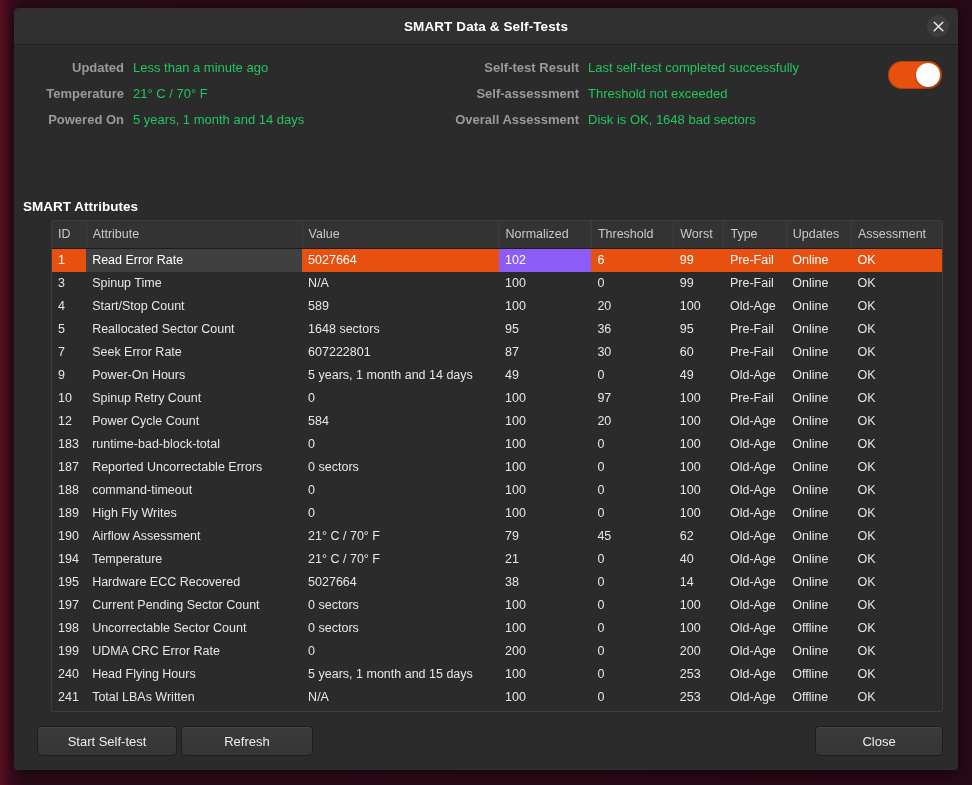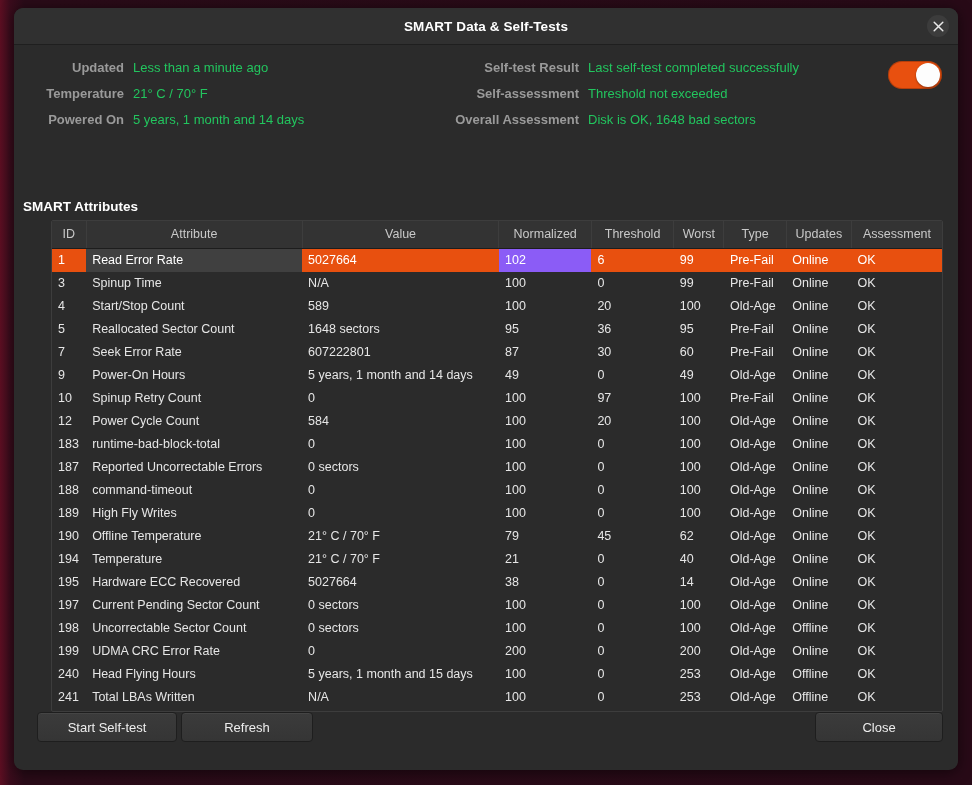--- a/index.html
+++ b/index.html
@@ -23,21 +23,21 @@
       linear-gradient(90deg, #5c0f22 0px, #3a0c1c 10px, #2a0b18 24px, #280a17 100%),
       #2a0b18;
   }
   #dialog {
     position: absolute;
     left: 14px;
     top: 8px;
     width: 944px;
     height: 762px;
     background: #2b2b2b;
-    border-radius: 9px;
+    border-radius: 4px;
     box-shadow: 0 2px 14px rgba(0,0,0,.55);
     overflow: hidden;
     display: flex;
     flex-direction: column;
   }
   
   #titlebar {
     position: relative;
     height: 36px;
     min-height: 36px;
@@ -152,21 +152,21 @@
   table {
     border-collapse: collapse;
     width: 100%;
     table-layout: fixed;
   }
   thead th {
     background: #333333;
     color: #c9c9c9;
     font-size: 12.5px;
     font-weight: normal;
-    text-align: center;
+    text-align: left;
     padding: 4px 6px 5px 6px;
     height: 18px;
     border-bottom: 1px solid #1d1d1d;
     border-right: 1px solid #3d3d3d;
     white-space: nowrap;
     overflow: hidden;
   }
   thead th:last-child { border-right: none; }
   tbody td {
     color: #e6e6e6;
@@ -191,21 +191,21 @@
   col.c-type       { width: 62px; }
   col.c-updates    { width: 65px; }
   col.c-assessment { width: 90px; }
 
   
   #footer {
     height: 58px;
     min-height: 58px;
     position: relative;
     display: flex;
-    align-items: flex-start;
+    align-items: center;
     padding: 0 15px 0 23px;
   }
   .btn {
     background: linear-gradient(180deg, #3b3b3b 0%, #353535 100%);
     border: 1px solid #1e1e1e;
     border-radius: 4px;
     color: #ededed;
     font-size: 13px;
     font-family: "Liberation Sans", sans-serif;
     height: 30px;
@@ -430,21 +430,21 @@
             <td>0</td>
             <td>100</td>
             <td>0</td>
             <td>100</td>
             <td>Old-Age</td>
             <td>Online</td>
             <td>OK</td>
           </tr>
           <tr>
             <td>190</td>
-            <td>Offline Temperature</td>
+            <td>Airflow Assessment</td>
             <td>21° C / 70° F</td>
             <td>79</td>
             <td>45</td>
             <td>62</td>
             <td>Old-Age</td>
             <td>Online</td>
             <td>OK</td>
           </tr>
           <tr>
             <td>194</td>

